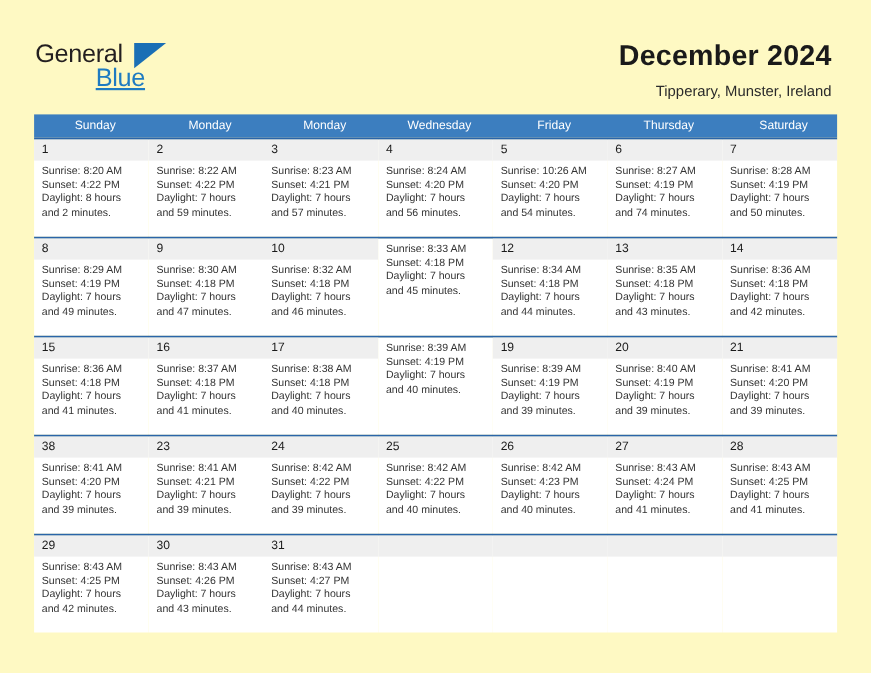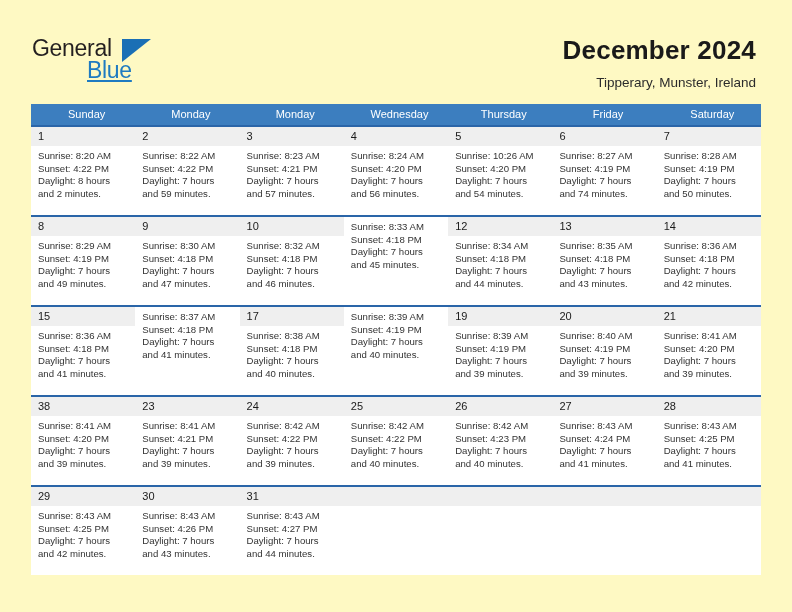--- a/index.html
+++ b/index.html
@@ -155,22 +155,22 @@
 
   </div>
 
   <div class="calendar">
 
     <div class="dow-row">
       <div class="dow">Sunday</div>
       <div class="dow">Monday</div>
       <div class="dow">Monday</div>
       <div class="dow">Wednesday</div>
+      <div class="dow">Friday</div>
       <div class="dow">Thursday</div>
-      <div class="dow">Friday</div>
       <div class="dow">Saturday</div>
     </div>
 
     <div class="week">
         <div class="week-inner">
       <div class="cell">
         <div class="daynum-strip">1</div>
         <div class="detail">
           <div>Sunrise: 8:20 AM</div>
           <div>Sunset: 4:22 PM</div>
@@ -307,20 +307,21 @@
       <div class="cell">
         <div class="daynum-strip">15</div>
         <div class="detail">
           <div>Sunrise: 8:36 AM</div>
           <div>Sunset: 4:18 PM</div>
           <div>Daylight: 7 hours</div>
           <div>and 41 minutes.</div>
         </div>
       </div>
       <div class="cell">
+        <div class="daynum-strip">16</div>
         <div class="detail">
           <div>Sunrise: 8:37 AM</div>
           <div>Sunset: 4:18 PM</div>
           <div>Daylight: 7 hours</div>
           <div>and 41 minutes.</div>
         </div>
       </div>
       <div class="cell">
         <div class="daynum-strip">17</div>
         <div class="detail">

